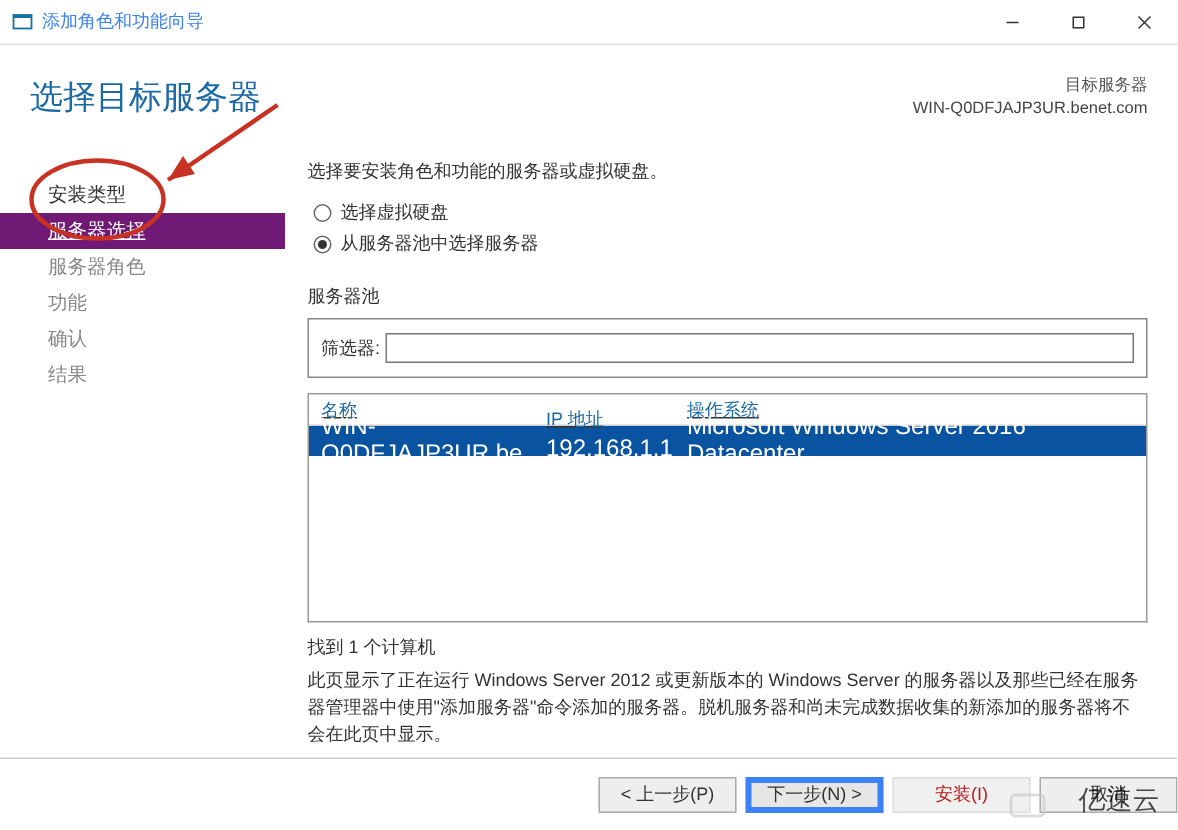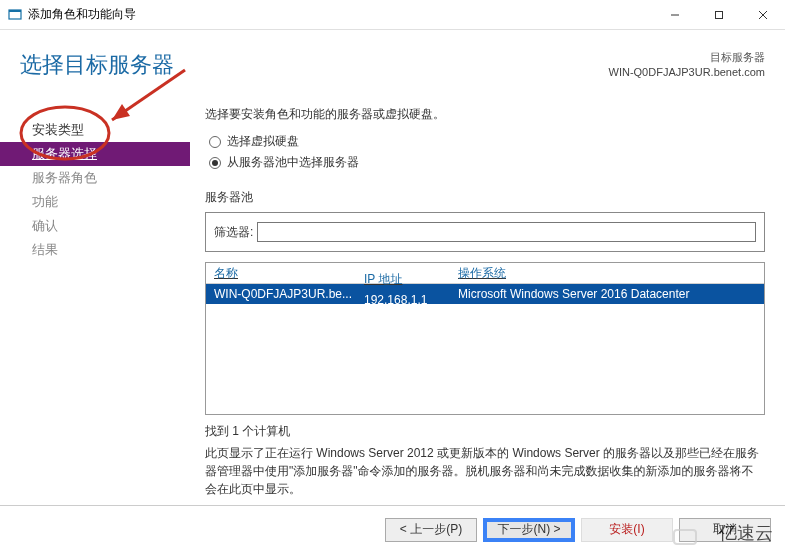--- a/index.html
+++ b/index.html
@@ -17,21 +17,21 @@
     height: 30px;
     display: flex;
     align-items: center;
     padding: 0 0 0 8px;
     border-bottom: 1px solid #e0e0e0;
   }
   .titlebar .app-icon {
     width: 14px; height: 14px; margin-right: 6px;
     display:flex; align-items:center; justify-content:center;
   }
-  .titlebar .title { flex: 1; color:#000000; }
+  .titlebar .title { flex: 1; color:#3b82f6; }
   .window-controls { display:flex; height:100%; }
   .winctl {
     width: 44px; height: 100%;
     display:flex; align-items:center; justify-content:center;
     font-size: 13px; color:#333;
   }
   .winctl.close { width: 44px; }
   .content {
     display:flex; height: 473px;
   }
@@ -105,28 +105,28 @@
   }
   .th { color:#1b6aa5; font-size:12px; padding-left:8px;}
   .col1{ width:150px;}
   .col2{ width:94px;margin-top:12px;}
   .col3{ flex:1;}
   .tbody{ height:130px; background:#fff;}
   .trow{
     display:flex; height:20px; align-items:center;
     background:#0a53a0; color:#fff;
   }
-  .trow .td{ padding-left:8px; font-size:12px;}
+  .trow .td{ padding-left:8px; font-size:16px;}
   .found-count{ margin-top:8px; color:#333;}
   .footnote{ margin-top:4px; color:#333; line-height:1.5;}
   .footer{
     position:absolute; bottom:0; left:0; right:0;
     height:48px; border-top:1px solid #ccc;
     display:flex; align-items:center; justify-content:flex-end;
-    padding:0 14px; gap:6px;
+    padding:0 0; gap:6px;
   }
   .btn{
     min-width:92px; height:24px;
     border:1px solid #aaa; background:#eee;
     font-size:12px; display:flex;align-items:center;justify-content:center;
     padding:0 8px;
   }
   .btn.primary{ border:4px solid #3b82f6; background:#e6e6e6;}
   .btn.disabled{ color:#b91c1c; border-color:#ddd; background:#f0f0f0;}
   

